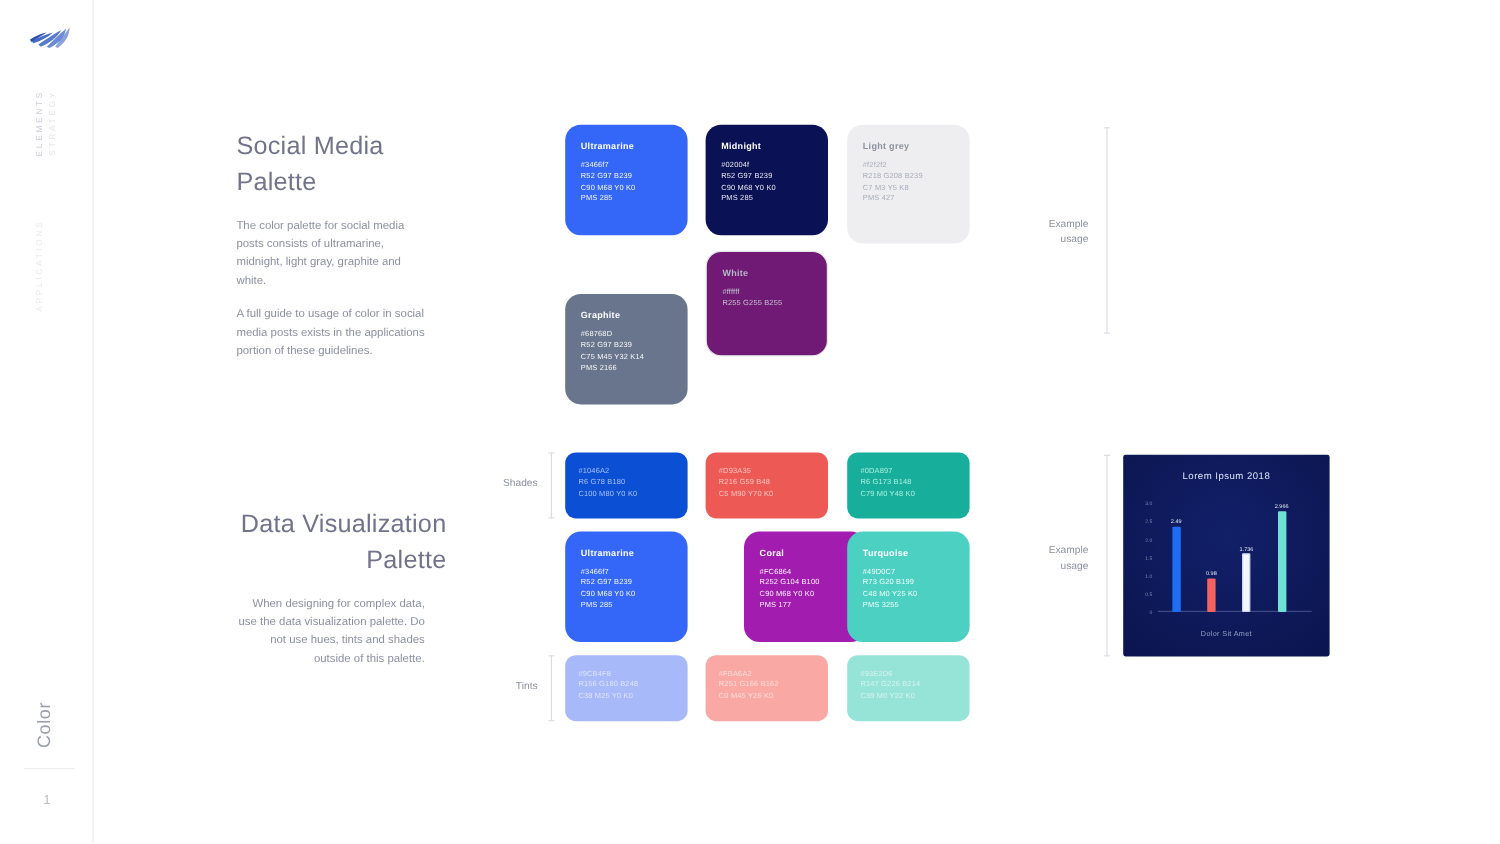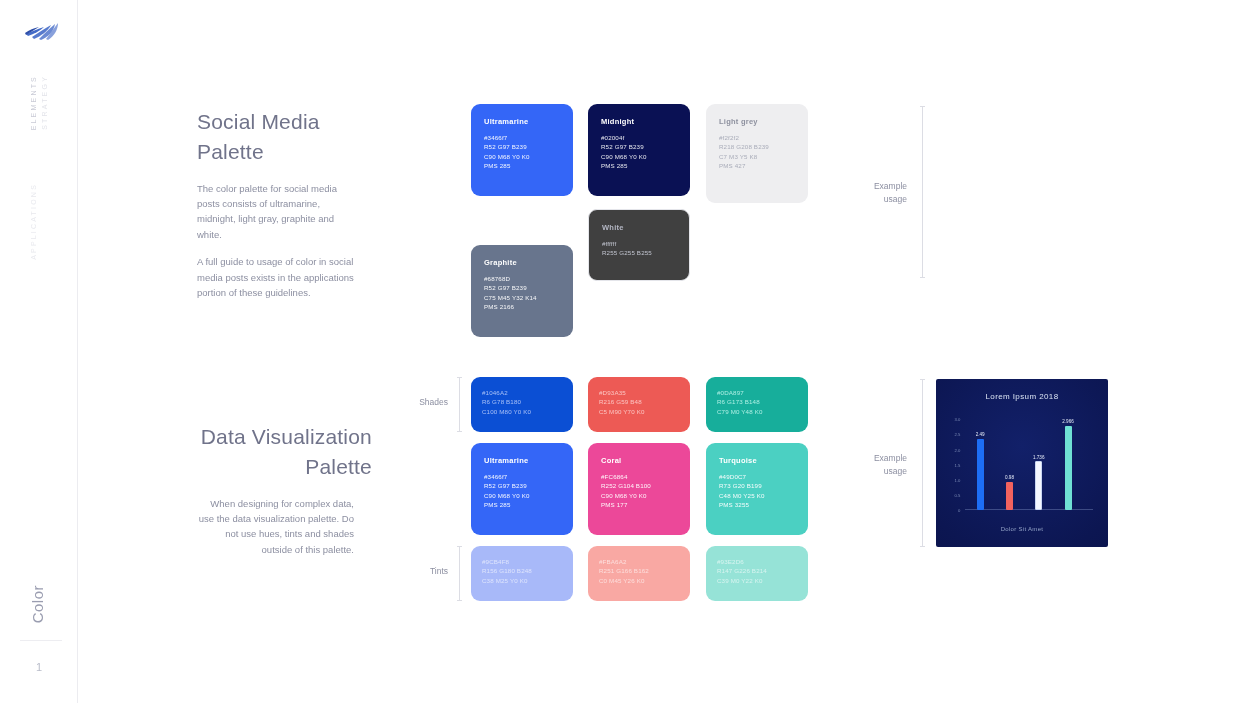--- a/index.html
+++ b/index.html
@@ -31,21 +31,21 @@
 
   
   .sect-title{font-size:21px;color:#70738a;letter-spacing:.2px;font-weight:400;line-height:1.42;}
   .sect-body{font-size:9.5px;line-height:1.62;color:#8c8fa1;margin-top:14px;}
   .sect-body p{margin:0 18px 12px 0;}
   .sect-body p:last-child{margin-bottom:0;}
 
   .swatch{position:absolute;border-radius:9px;box-sizing:border-box;overflow:hidden;}
   .sw-name{font-size:7.5px;font-weight:bold;letter-spacing:.25px;margin:0 0 7px 0;}
   .sw-line{font-size:6.2px;line-height:1.52;letter-spacing:.15px;white-space:nowrap;}
-  .sw-pad{padding:13px 0 0 13px;}
+  .sw-pad{padding:13px 0 0 13px;border-radius:13px;}
 
   
   .bracket{position:absolute;width:1px;background:#dcdde4;}
   .bracket:before,.bracket:after{content:"";position:absolute;left:-2px;width:5px;height:1px;background:#dcdde4;}
   .bracket:before{top:0;} .bracket:after{bottom:0;}
   .brk-label{position:absolute;font-size:8.5px;color:#8c8fa1;text-align:right;}
 
   
   .post{position:absolute;border-radius:2px;overflow:hidden;}
   .post-text{
@@ -135,21 +135,21 @@
   <div class="swatch sw-pad" style="left:471px;top:209px;width:102px;height:92px;background:#68758d;margin-top:36px;">
     <div class="sw-name" style="color:#ffffff">Graphite</div>
     <div style="color:#ffffff;opacity:.95">
       <div class="sw-line">#68768D</div>
       <div class="sw-line">R52 G97 B239</div>
       <div class="sw-line">C75 M45 Y32 K14</div>
       <div class="sw-line">PMS 2166</div>
     </div>
   </div>
 
-  <div class="swatch sw-pad" style="left:588px;top:209px;width:102px;height:72px;background:#404040;border:1px solid #e4e5ea;">
+  <div class="swatch sw-pad" style="left:588px;top:209px;width:102px;height:88px;background:#701a75;border:1px solid #e4e5ea;">
     <div class="sw-name" style="color:#b4b7c4">White</div>
     <div style="color:#c2c5d0">
       <div class="sw-line">#ffffff</div>
       <div class="sw-line">R255 G255 B255</div>
     </div>
   </div>
 
   <div class="bracket" style="left:922px;top:106px;height:172px;"></div>
   <div class="brk-label" style="left:845px;top:180px;width:62px;line-height:1.5;">
     <div>Example</div>
@@ -192,21 +192,21 @@
   <div class="swatch sw-pad" style="left:471px;top:443px;width:102px;height:92px;background:#3466f7;">
     <div class="sw-name" style="color:#ffffff">Ultramarine</div>
     <div style="color:#ffffff;opacity:.95">
       <div class="sw-line">#3466f7</div>
       <div class="sw-line">R52 G97 B239</div>
       <div class="sw-line">C90 M68 Y0 K0</div>
       <div class="sw-line">PMS 285</div>
     </div>
   </div>
 
-  <div class="swatch sw-pad" style="left:588px;top:443px;width:102px;height:92px;background:#ec4899;">
+  <div class="swatch sw-pad" style="left:620px;top:443px;width:102px;height:92px;background:#a21caf;">
     <div class="sw-name" style="color:#ffffff">Coral</div>
     <div style="color:#ffffff;opacity:.95">
       <div class="sw-line">#FC6864</div>
       <div class="sw-line">R252 G104 B100</div>
       <div class="sw-line">C90 M68 Y0 K0</div>
       <div class="sw-line">PMS 177</div>
     </div>
   </div>
 
   <div class="swatch sw-pad" style="left:706px;top:443px;width:102px;height:92px;background:#4bd0c2;">

